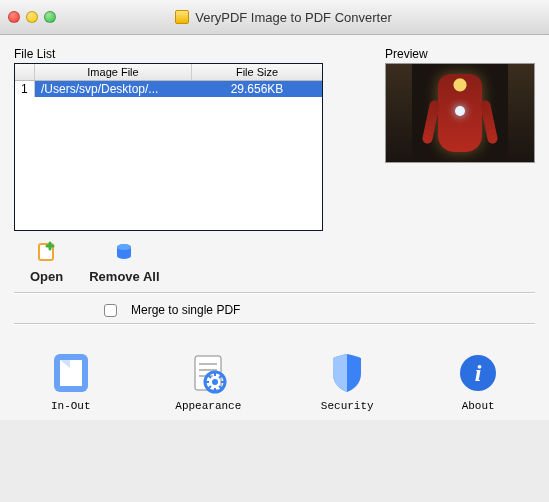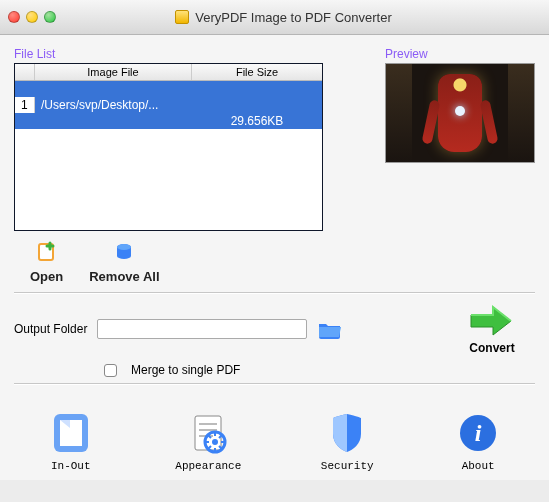--- a/index.html
+++ b/index.html
@@ -35,21 +35,21 @@
   }
   .title-text { font-size: 13px; color: #333; padding-right: 30px; }
 
   
   .pane {
     padding: 12px 14px 6px 14px;
     background: #f5f5f5;
   }
   .row { display: flex; gap: 18px; }
   .filelist { flex: 1; }
-  .section-label { font-size: 12px; margin-bottom: 2px; color: #8b5cf6; }
+  .section-label { font-size: 12px; margin-bottom: 2px; color: #000000; }
   .table {
     border: 1px solid #0f172a;
     background: #fff;
     height: 168px;
     overflow: hidden;
   }
   .thead {
     display: flex;
     background: linear-gradient(#fafafa, #e6e6e6);
     border-bottom: 1px solid #bbb;
@@ -66,21 +66,21 @@
   .trow {
     display: flex;
     background: #3874d6;
     color: #fff;
     font-size: 12px;
     align-items: center;
   }
   .td { padding: 1px 6px; }
   .td-num { width: 20px; background: #fff; color: #000; border-right: 1px solid #ccc; }
   .td-file { flex: 1; white-space: nowrap; overflow: hidden; text-overflow: ellipsis; }
-  .td-size { width: 130px; text-align: center; margin-top: 32px; }
+  .td-size { width: 130px; text-align: center; }
 
   .preview { width: 150px; margin-left: 44px; }
   .preview-box {
     width: 150px; height: 100px;
     background: #1a1410;
     border: 1px solid #999;
     display: flex; align-items: center; justify-content: center;
     position: relative;
     overflow: hidden;
   }
@@ -203,39 +203,20 @@
             <path d="M4 6 v9 a7 3 0 0 0 14 0 v-9" fill="#3b82f6"></path>
             <ellipse cx="11" cy="6" rx="7" ry="3" fill="#60a5fa"></ellipse>
           </svg>
       </span>
       <span>Remove All</span>
     </div>
   </div>
 
   <div class="divider"></div>
 
-  <div class="outrow">
-    <span class="outlabel">Output Folder</span>
-    <input class="outfield" value="" style="">
-    <span class="folder-icon">
-      <svg width="26" height="20" viewBox="0 0 26 20">
-          <path d="M2 5 h7 l2 2 h12 v11 a2 2 0 0 1 -2 2 h-17 a2 2 0 0 1 -2 -2 z" fill="#3b82f6"></path>
-          <path d="M2 8 h22 l-2 10 h-20 z" fill="#60a5fa"></path>
-        </svg>
-    </span>
-    <div class="convert">
-      <div class="arrow3d">
-        <svg width="50" height="36" viewBox="0 0 50 36">
-          <path d="M4 12 h22 v-8 l18 14 -18 14 v-8 h-22 z" fill="#3fbf3f" stroke="#2b8f2b" stroke-width="1"></path>
-          <path d="M4 12 h22 v-8 l18 14" fill="none" stroke="#6be06b" stroke-width="2"></path>
-        </svg>
-      </div>
-      <div>Convert</div>
-    </div>
-  </div>
 
   <div class="mergerow">
     <span class="chk"></span>
     <span>Merge to single PDF</span>
   </div>
 
   <div class="divider"></div>
 </div>
 
 <div class="bottombar">

